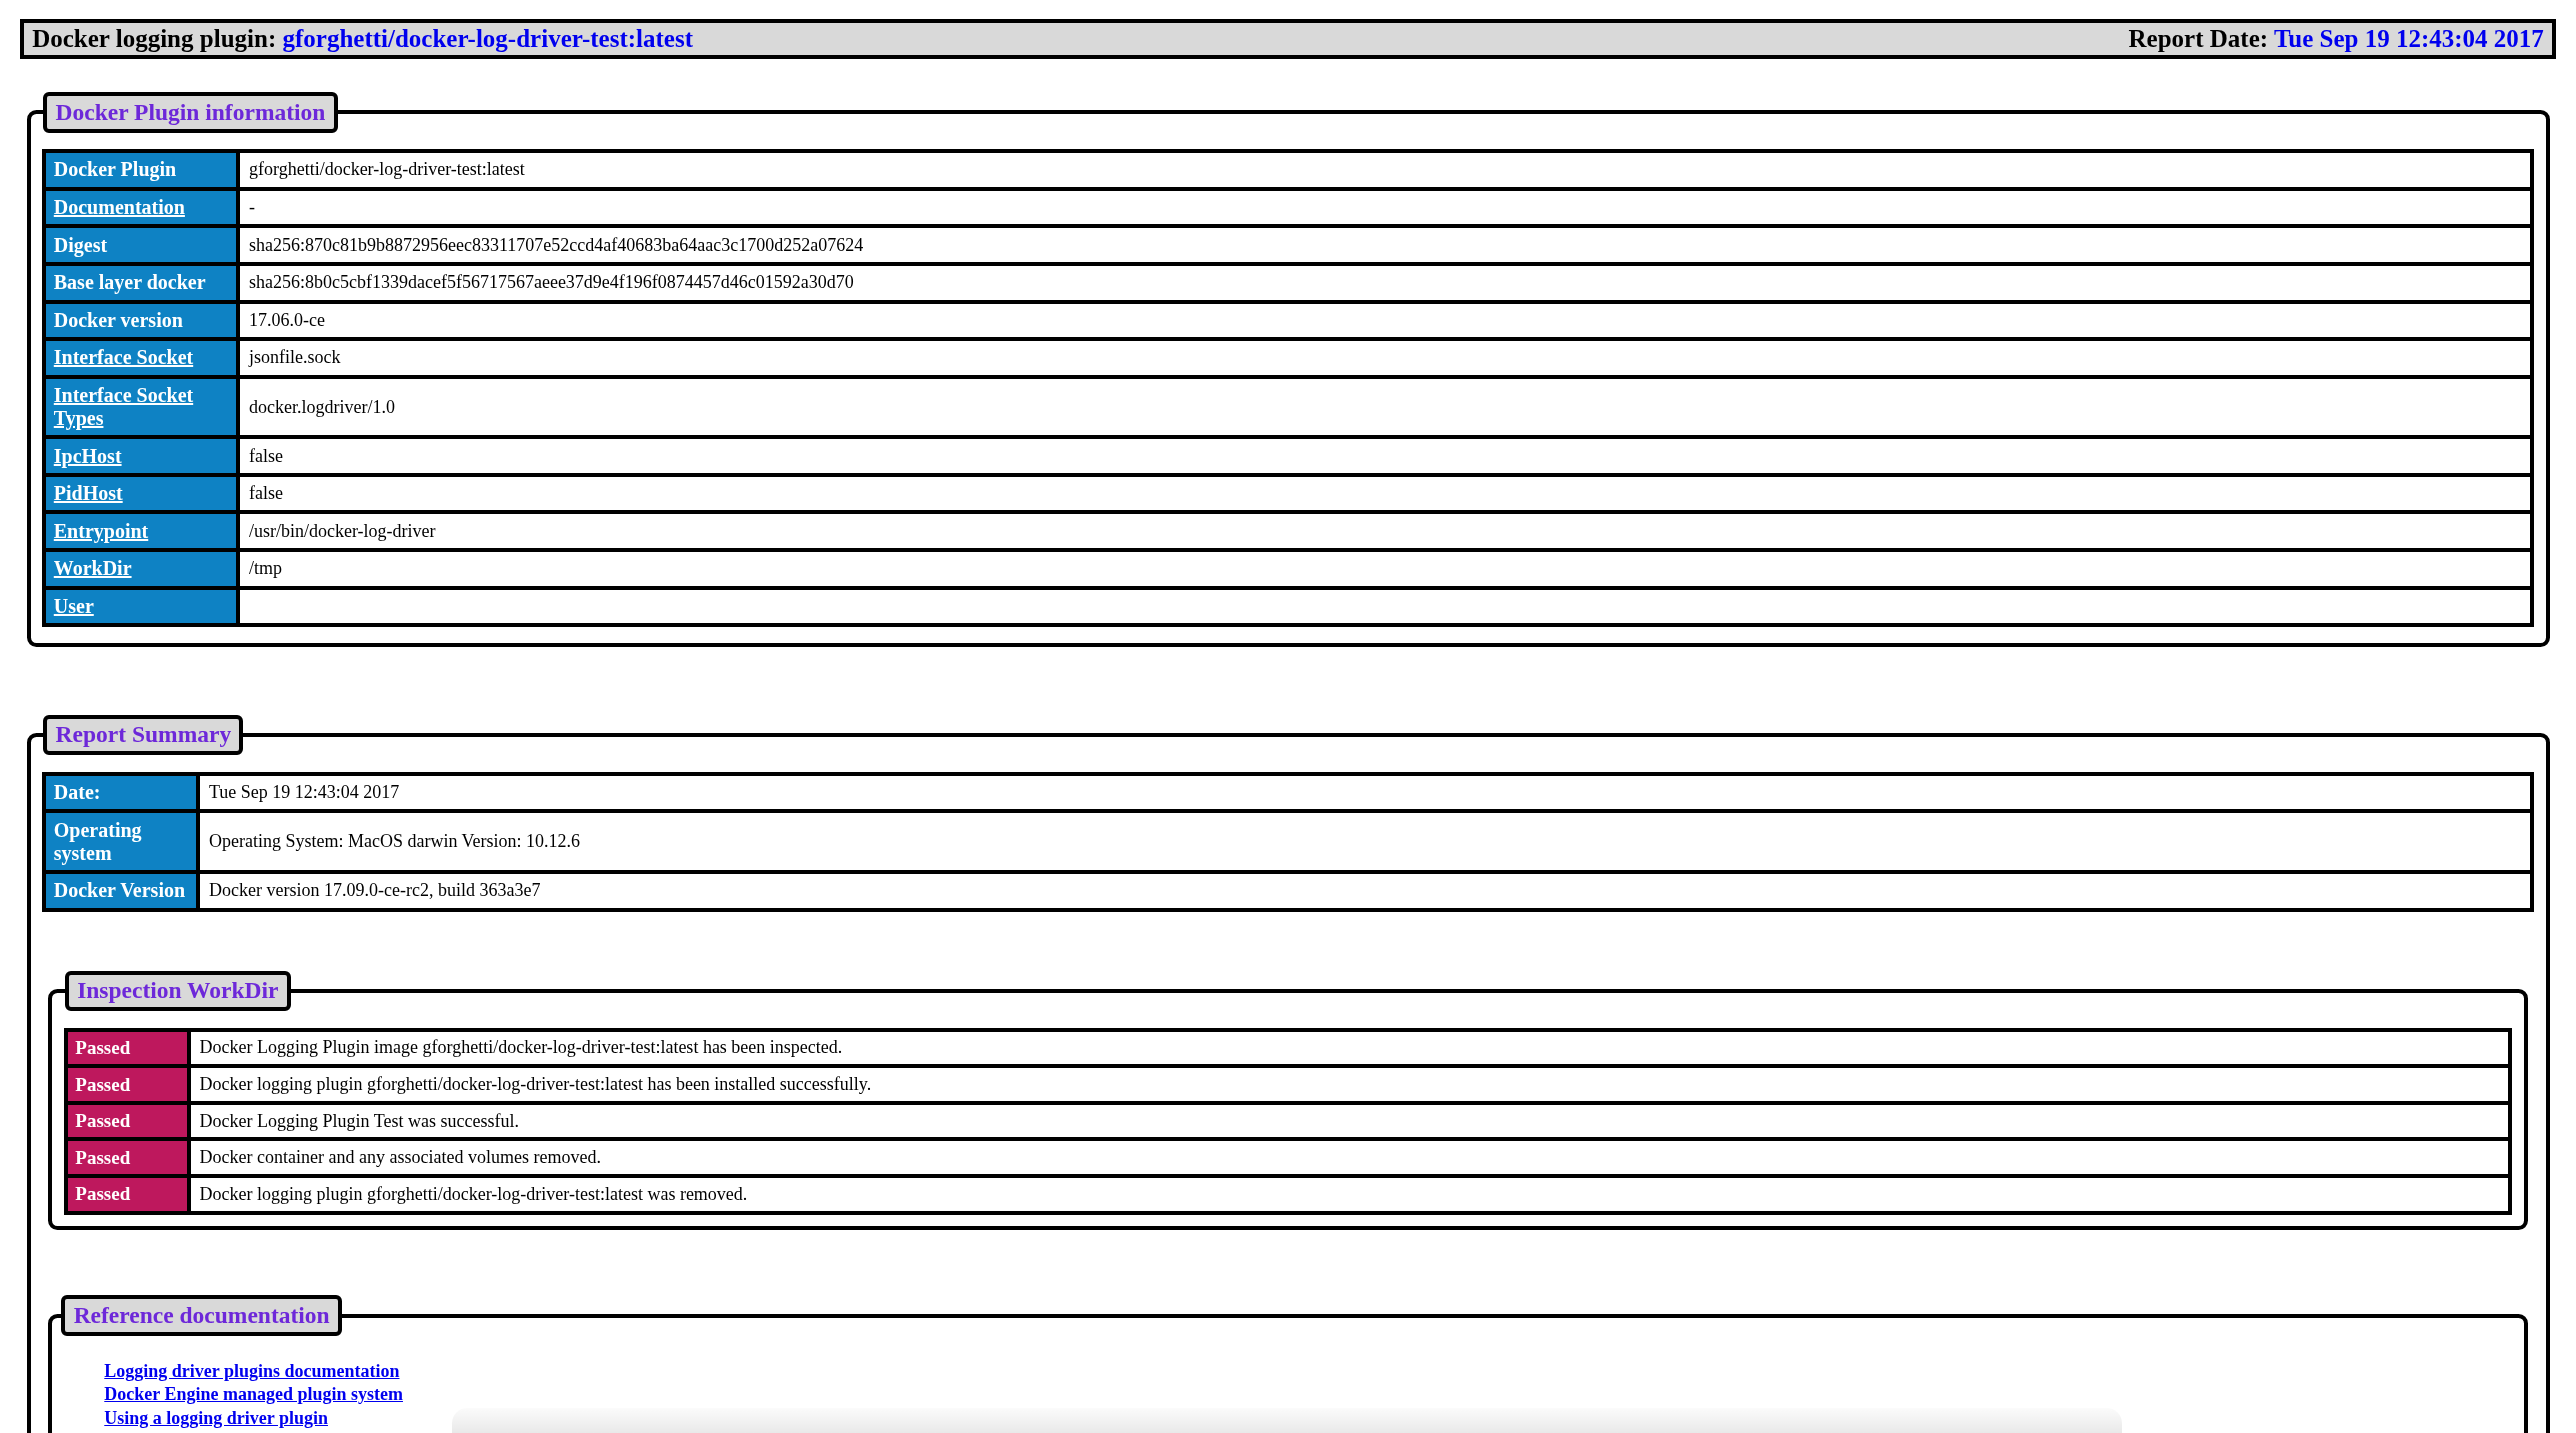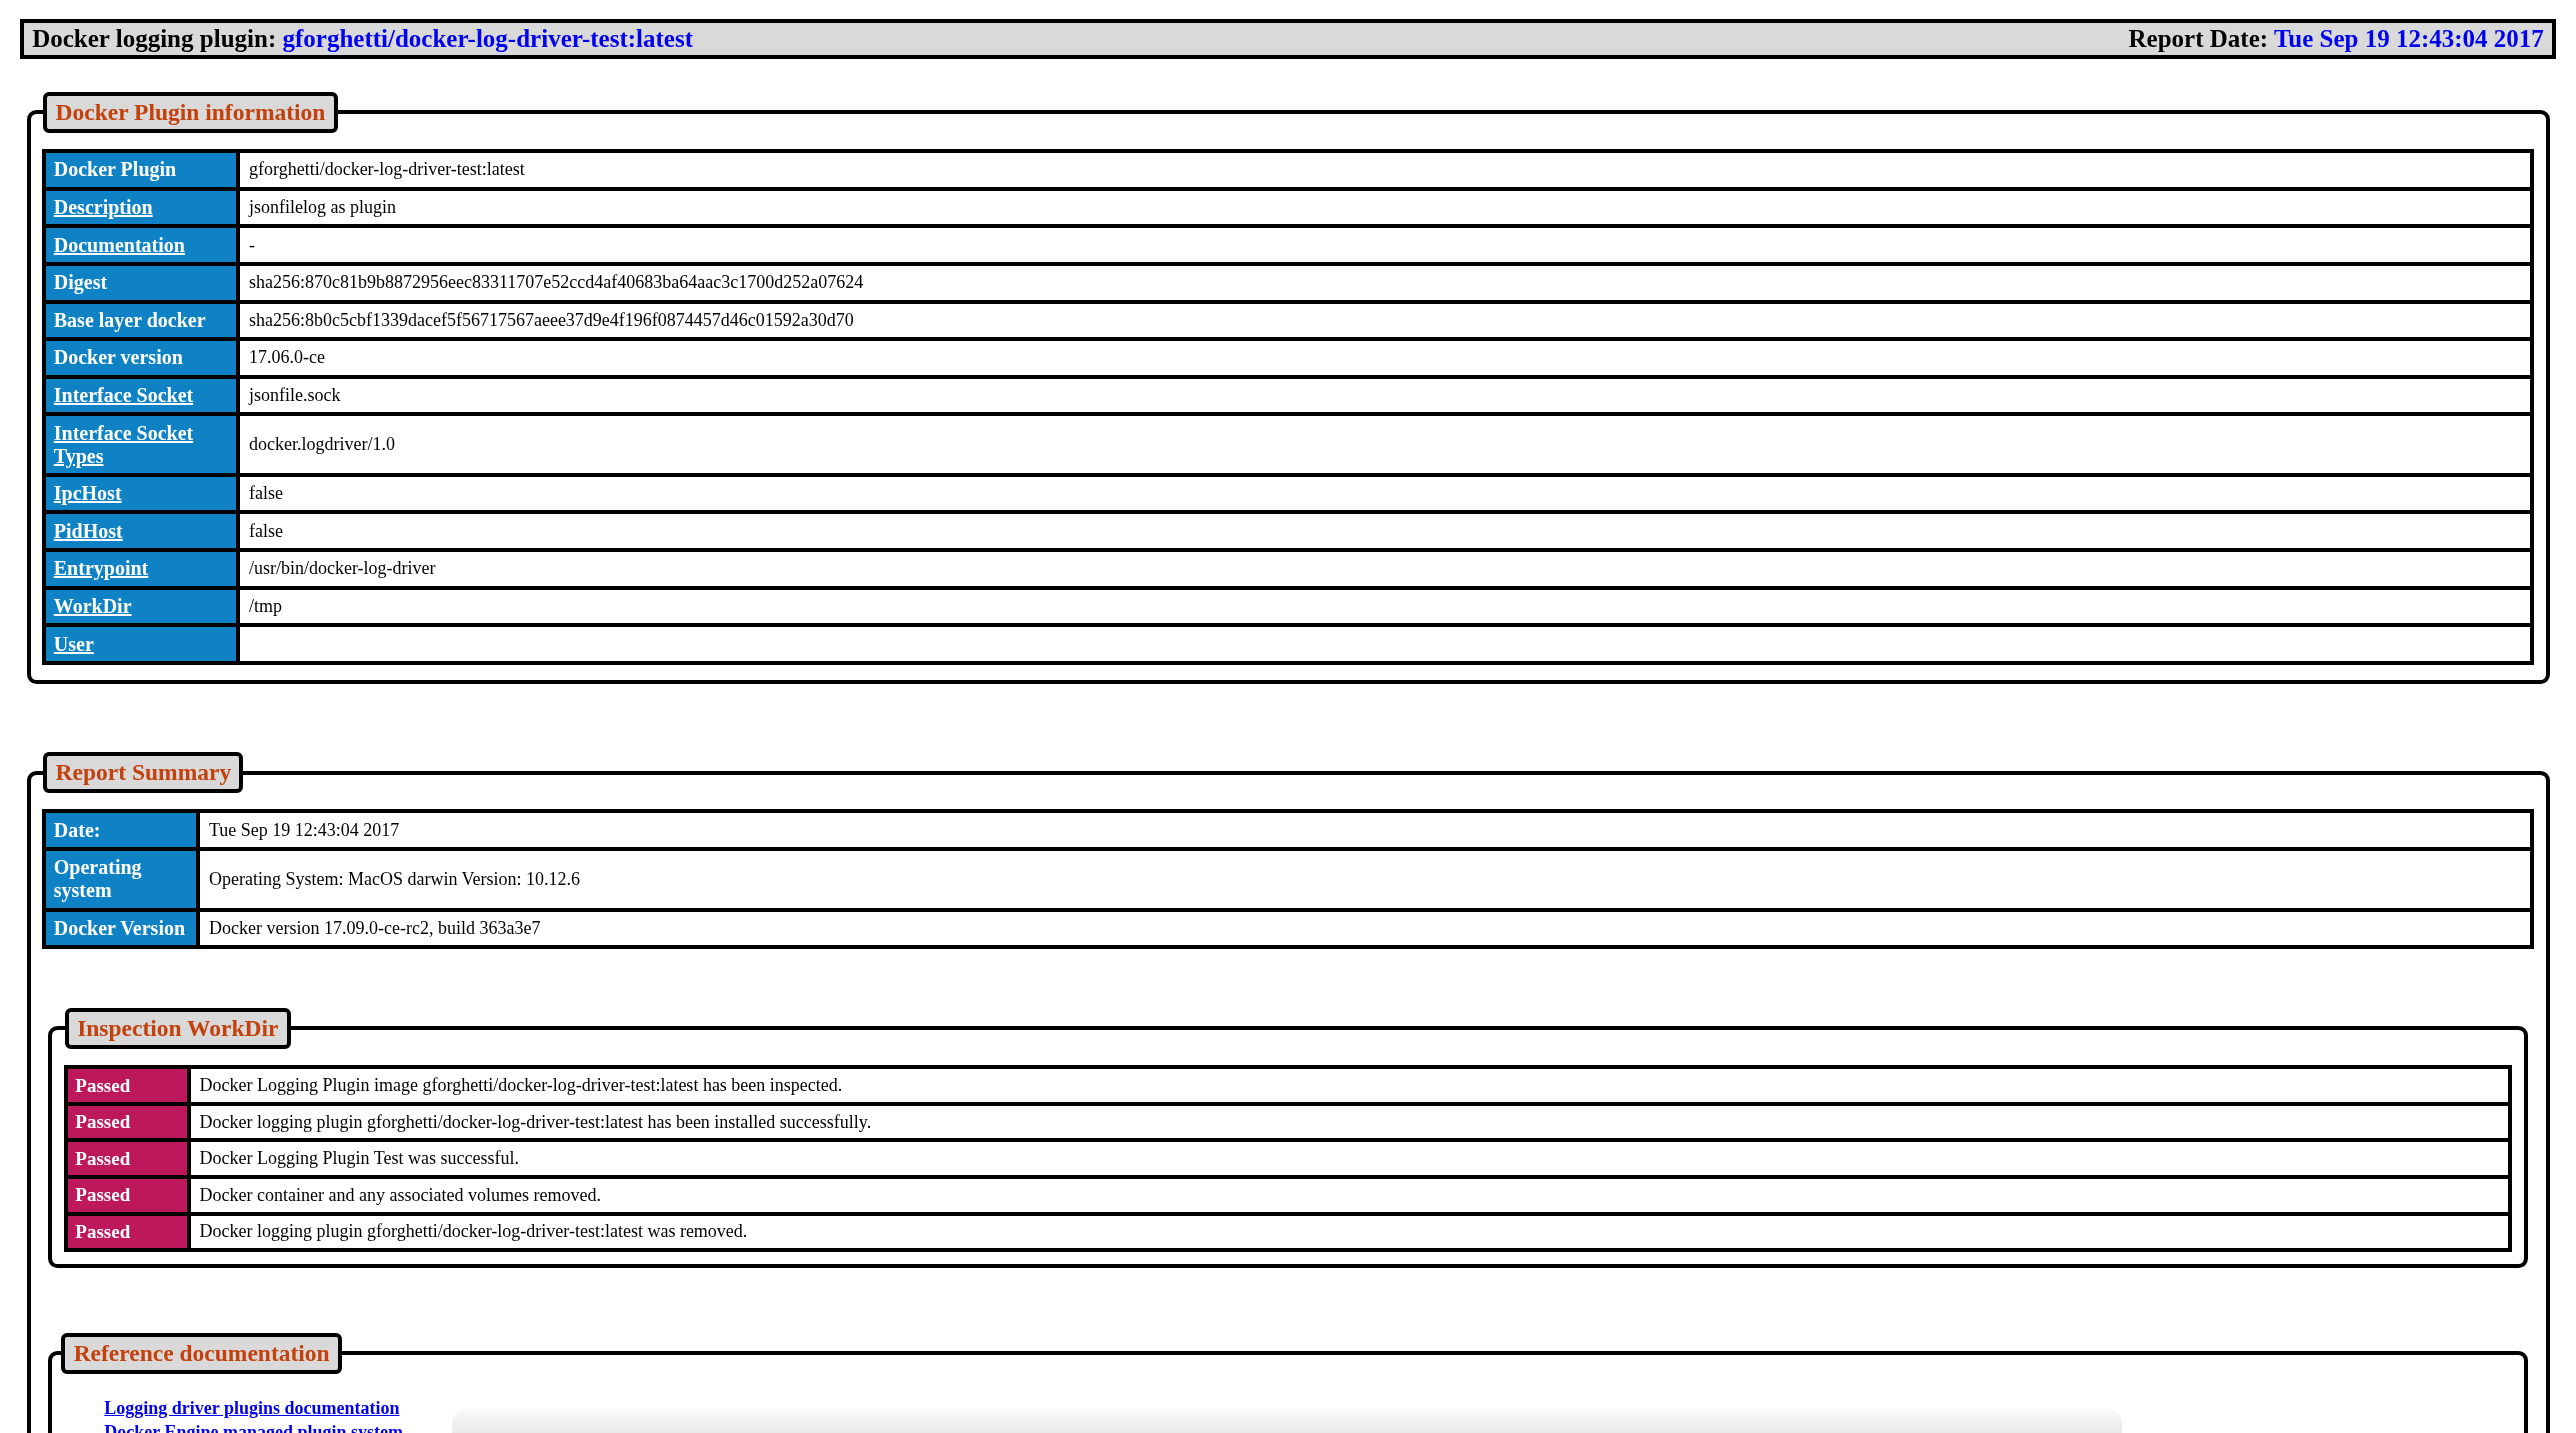--- a/index.html
+++ b/index.html
@@ -35,21 +35,21 @@
     padding: 8.2px 11.7px 15.3px 11.7px;
     background: #ffffff;
   }
   legend {
     background: #d9d9d9;
     border: 4.1px solid #000;
     border-radius: 5.9px;
     padding: 2.9px 8.2px;
     font-size: 23.5px; font-weight: bold;
     margin-left: 1.2px;
-    color: #c2410c;
+    color: #6d28d9;
   }
   fieldset.fs-plugin   { margin-top: 33px; }
   fieldset.fs-summary  { margin-top: 68px; padding-bottom: 21px; }
   fieldset.fs-results  { margin: 59px 5.9px 0 5.9px; padding-bottom: 11.7px; }
   fieldset.fs-refdocs  { margin: 65px 5.9px 0 5.9px; padding: 23.5px 8.2px 33px 8.2px; }
 
   
   table.kv {
     width: 100%;
     border-collapse: collapse;
@@ -117,24 +117,20 @@
 
   <fieldset class="fs-plugin">
     <legend>Docker Plugin information</legend>
     <table class="kv kv-plugin">
       <tbody>
         <tr>
           <th><span class="th-plain">Docker Plugin</span></th>
           <td>gforghetti/docker-log-driver-test:latest</td>
         </tr>
         <tr>
-          <th><a class="th-link">Description</a></th>
-          <td>jsonfilelog as plugin</td>
-        </tr>
-        <tr>
           <th><a class="th-link">Documentation</a></th>
           <td>-</td>
         </tr>
         <tr>
           <th><span class="th-plain">Digest</span></th>
           <td>sha256:870c81b9b8872956eec83311707e52ccd4af40683ba64aac3c1700d252a07624</td>
         </tr>
         <tr>
           <th><span class="th-plain">Base layer docker</span></th>
           <td>sha256:8b0c5cbf1339dacef5f56717567aeee37d9e4f196f0874457d46c01592a30d70</td>

